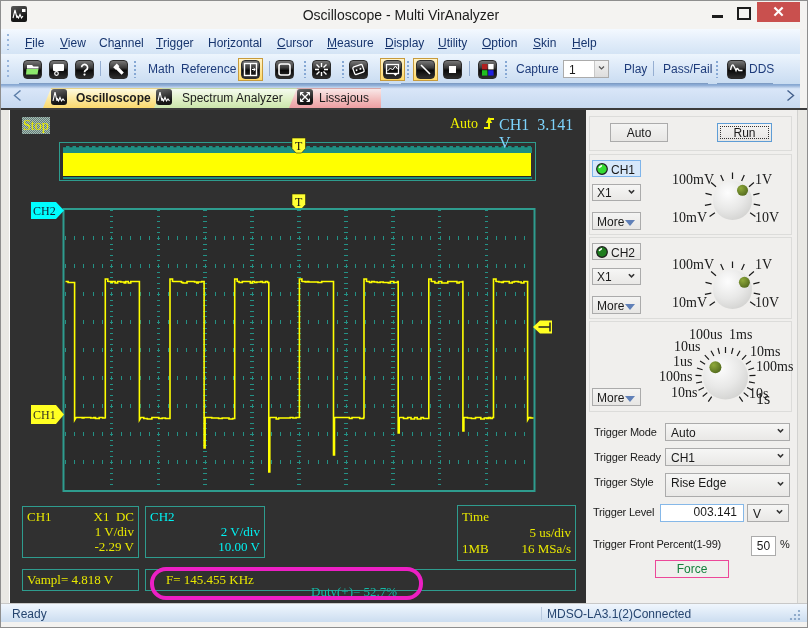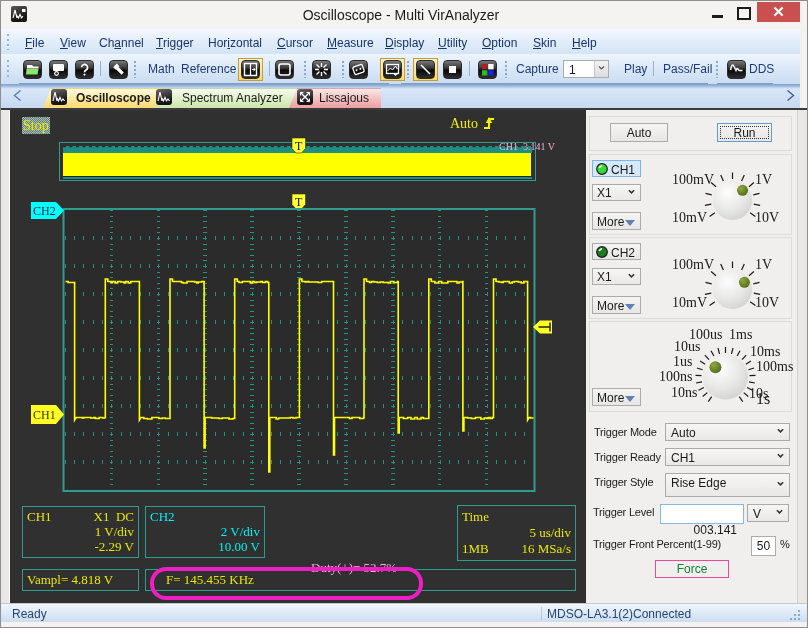--- a/index.html
+++ b/index.html
@@ -257,21 +257,21 @@
 </svg>
 
 <div class="abs" style="left:12px;top:7px;width:28px;height:17px;background:conic-gradient(#ADB8B2 25%,#5F837A 0 50%,#ADB8B2 0 75%,#5F837A 0);background-size:2px 2px;"></div>
 <div class="abs serif" style="left:13px;top:8px;font-size:14px;color:#EDED00;">Stop</div>
 
 <div class="abs serif" style="left:440px;top:6px;font-size:14px;color:#F2F200;">Auto</div>
 <svg class="abs" style="left:472px;top:4px;" width="16" height="18" viewBox="0 0 16 18">
       <path d="M2 14 h5 v-9 h5" stroke="#F2F200" stroke-width="2" fill="none"></path>
       <path d="M7 9 l-3.2 0 l3.2 -6 l3.2 6 z" fill="#F2F200"></path>
     </svg>
-<div class="abs serif" style="left:489px;top:6px;font-size:10px;color:#f9a8d4;margin-top:25px;">CH1&nbsp; 3.141 V</div>
+<div class="abs serif" style="left:489px;top:6px;font-size:16px;color:#7dd3fc;">CH1&nbsp; 3.141 V</div>
 
 <div class="ybox" style="left:12px;top:396px;width:117px;height:52px;"></div>
 <div class="abs serif" style="left:17px;top:399px;width:107px;font-size:13px;color:#E8E800;line-height:15px;">
   <span style="float:left;">CH1</span><span style="float:right;">X1&nbsp; DC</span><br>
   <span style="float:right;">1 V/div</span><br>
   <span style="float:right;">-2.29 V</span>
 </div>
 <div class="ybox" style="left:135px;top:396px;width:120px;height:52px;"></div>
 <div class="abs serif" style="left:140px;top:399px;width:110px;font-size:13px;color:#00F2F2;line-height:15px;">
   <span style="float:left;">CH2</span><br>
@@ -282,21 +282,21 @@
 <div class="abs serif" style="left:452px;top:399px;width:109px;font-size:13px;color:#E8E800;line-height:16px;">
   <span style="float:left;">Time</span><br>
   <span style="float:right;">5 us/div</span><br>
   <span style="float:left;">1MB</span><span style="float:right;">16 MSa/s</span>
 </div>
 
 <div class="ybox" style="left:12px;top:459px;width:117px;height:22px;"></div>
 <div class="abs serif" style="left:17px;top:462px;font-size:13px;color:#E8E800;">Vampl= 4.818 V</div>
 <div class="ybox" style="left:135px;top:459px;width:431px;height:22px;"></div>
 <div class="abs serif" style="left:156px;top:462px;font-size:13px;color:#E8E800;">F= 145.455 KHz</div>
-<div class="abs serif" style="left:301px;top:450px;font-size:13px;color:#f9a8d4;">Duty(+)= 52.7%</div>
+<div class="abs serif" style="left:301px;top:474px;font-size:13px;color:#14b8a6;">Duty(+)= 52.7%</div>
 
 <div class="abs" style="left:140px;top:457px;width:273px;height:33px;border:4px solid #ED1FC4;border-radius:16px;box-sizing:border-box;"></div>
 </div>
 <div class="abs" style="left:797px;top:110px;width:1px;height:493px;background:#D2D2D0;"></div>
 <div id="panel">
 <div class="gbox" style="left:3px;top:6px;width:203px;height:35px;"></div>
 <div class="gbox" style="left:3px;top:44px;width:203px;height:81px;"></div>
 <div class="gbox" style="left:3px;top:127px;width:203px;height:82px;"></div>
 <div class="gbox" style="left:3px;top:211px;width:203px;height:91px;"></div>
 <div class="wbtn" style="left:24px;top:13px;width:58px;height:19px;line-height:18px;">Auto</div>
@@ -400,21 +400,21 @@
       </svg>
     </div>
 <div class="tlab" style="left:8px;top:366px;">Trigger Style</div>
 <div class="combo" style="left:79px;top:363px;width:125px;height:24px;">
       <span style="position:absolute;left:5px;top:2px;">Rise Edge</span>
   <svg class="cv" width="8" height="8" viewBox="0 0 8 8">
         <path d="M1 2.5 l3 3 l3 -3" fill="none" stroke="#333" stroke-width="1.8"></path>
       </svg>
     </div>
 <div class="tlab" style="left:7px;top:396px;">Trigger Level</div>
-<div class="abs" style="left:74px;top:394px;width:84px;height:18px;background:#fff;border:1px solid #86B8E8;box-sizing:border-box;font-size:12px;color:#1a1a1a;text-align:right;padding:18px 6px 0 0;">003.141</div>
+<div class="abs" style="left:74px;top:394px;width:84px;height:18px;background:#fff;border:1px solid #86B8E8;box-sizing:border-box;font-size:12px;color:#1a1a1a;text-align:right;padding:0 6px 0 0;">003.141</div>
 <div class="combo" style="left:161px;top:394px;width:42px;height:18px;">
       <span style="position:absolute;left:5px;top:2px;">V</span>
   <svg class="cv" width="8" height="8" viewBox="0 0 8 8">
         <path d="M1 2.5 l3 3 l3 -3" fill="none" stroke="#333" stroke-width="1.8"></path>
       </svg>
     </div>
 <div class="tlab" style="left:7px;top:428px;">Trigger Front Percent(1-99)</div>
 <div class="abs" style="left:165px;top:426px;width:25px;height:20px;background:#fff;border:1px solid #ABABAB;box-sizing:border-box;font-size:12px;color:#1a1a1a;text-align:center;padding-top:2px;">50</div>
 <div class="tlab" style="left:194px;top:428px;">%</div>
 <div class="wbtn" style="left:69px;top:450px;width:74px;height:18px;line-height:17px;color:#15803d;border:1px solid #ec4899;background:#F0EFED;">Force</div>

